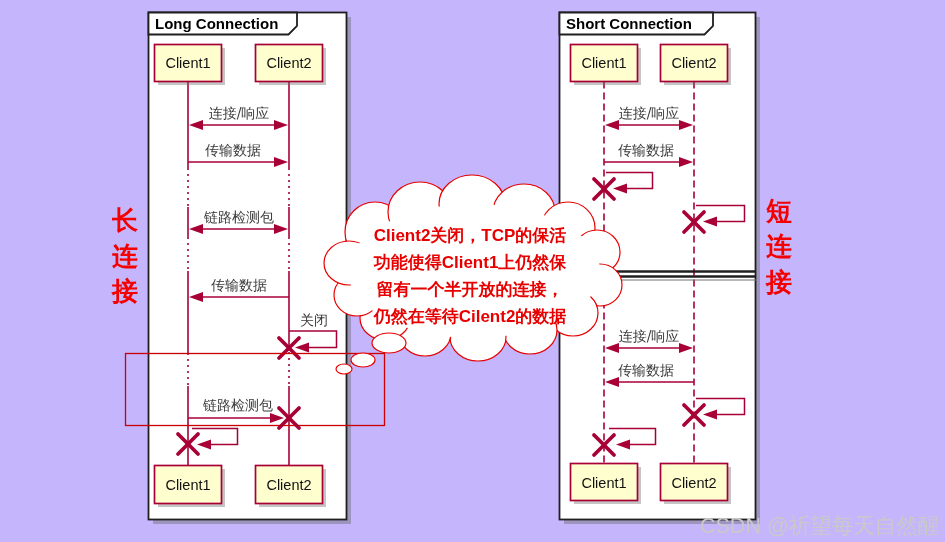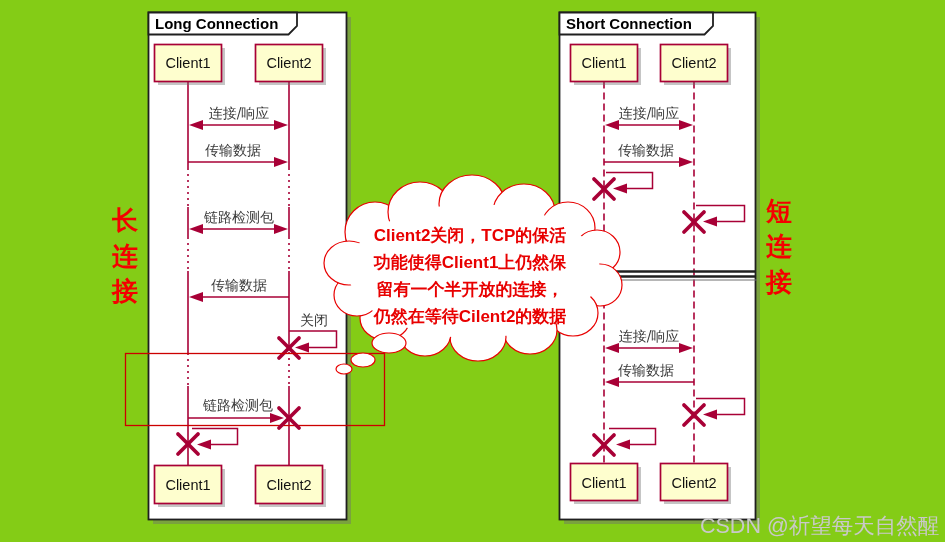--- a/index.html
+++ b/index.html
@@ -1,16 +1,16 @@
 <!DOCTYPE html>
 <html><head>
 <meta charset="utf-8">
 <style>
   html,body{margin:0;padding:0;background:#fff;}
-  .stage{position:relative;width:945px;height:542px;background:#84cc16;overflow:hidden;
+  .stage{position:relative;width:945px;height:542px;background:#c4b5fd;overflow:hidden;
          font-family:"Liberation Sans",sans-serif;text-align:center;}
   svg text{user-select:none;}
   .frame      {fill:#ffffff;stroke:#1f1f1f;stroke-width:1.8;}
   .tab        {fill:#ffffff;stroke:#1f1f1f;stroke-width:1.8;}
   .fshadow    {fill:rgba(110,110,110,0.45);}
   .pbox       {fill:#FEFECE;stroke:#A80036;stroke-width:1.7;}
   .pshadow    {fill:rgba(110,110,110,0.40);}
   .lifeline   {stroke:#A80036;stroke-width:1.6;fill:none;}
   .dotseg     {stroke-dasharray:2 4;}
   .dashseg    {stroke-dasharray:7 4;}

